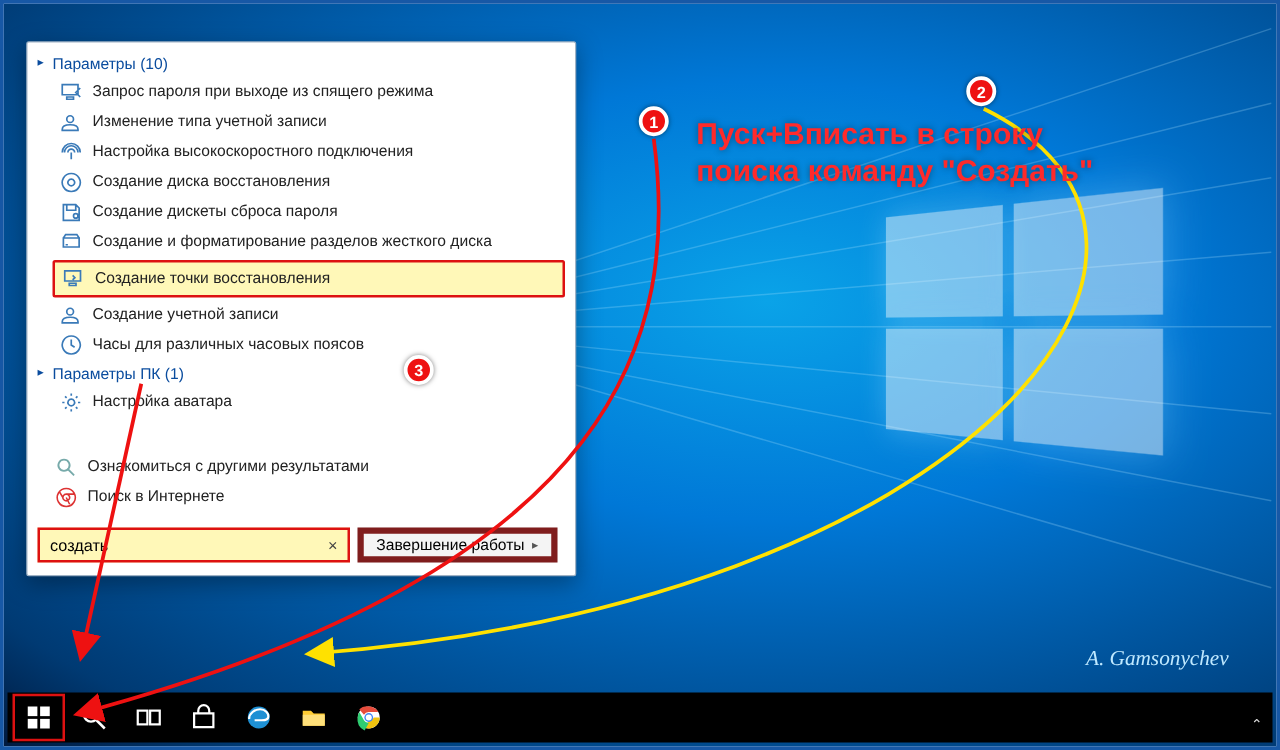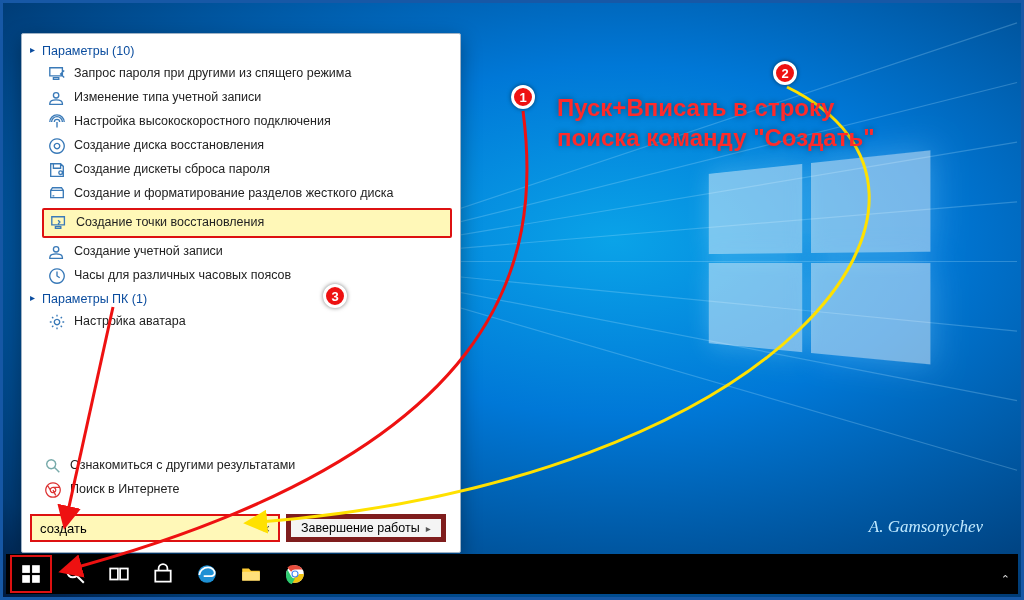--- a/index.html
+++ b/index.html
@@ -18,21 +18,21 @@
   .winlogo .pane { position:absolute; background: rgba(255,255,255,0.55); box-shadow: 0 0 30px rgba(150,220,255,0.4); }
   .winlogo .p1 { left:0; top:0; width:120px; height:90px; }
   .winlogo .p2 { left:130px; top:0; width:120px; height:90px; }
   .winlogo .p3 { left:0; top:100px; width:120px; height:90px; }
   .winlogo .p4 { left:130px; top:100px; width:120px; height:90px; }
   .rays { position:absolute; inset:0; pointer-events:none; }
   .rays line { stroke: rgba(180,230,255,0.25); stroke-width:1.2; }
 
   
   .start-pane {
-    position: absolute; left: 18px; top: 30px; width: 440px; height: 520px;
+    position: absolute; left: 18px; top: 30px; width: 440px; height: 428px;
     background: #fff; border: 1px solid #9fb2c5; border-radius: 2px;
     box-shadow: 0 6px 20px rgba(0,0,0,0.35);
     display: flex; flex-direction: column;
     padding: 6px 0;
   }
   .group-header {
     font-size: 12.5px; color: #0a4c9e; padding: 4px 10px 4px 20px;
     cursor: default;
   }
   .group-header::before { content: "▸"; color:#0a4c9e; position:absolute; margin-left:-12px; font-size:10px; }
@@ -120,21 +120,21 @@
 
   <div class="start-pane">
     <div class="group-header">Параметры (10)</div>
     <div id="results-list">
         <div class="result-item">
           <span class="ico">
             <svg viewBox="0 0 20 20">
               <path d="M2 3h14v9H2zM6 14h6v2H6z M18 6l-4 4 4 4" fill="none" stroke="#3a7ab8" stroke-width="1.5"></path>
             </svg>
           </span>
-          <span>Запрос пароля при другими из спящего режима</span>
+          <span>Запрос пароля при выходе из спящего режима</span>
         </div>
         <div class="result-item">
           <span class="ico">
             <svg viewBox="0 0 20 20">
               <path d="M6 7a3 3 0 1 1 6 0 3 3 0 0 1-6 0zM2 16c0-2.5 3-4 7-4s7 1.5 7 4v1H2z" fill="none" stroke="#3a7ab8" stroke-width="1.5"></path>
             </svg>
           </span>
           <span>Изменение типа учетной записи</span>
         </div>
         <div class="result-item">

